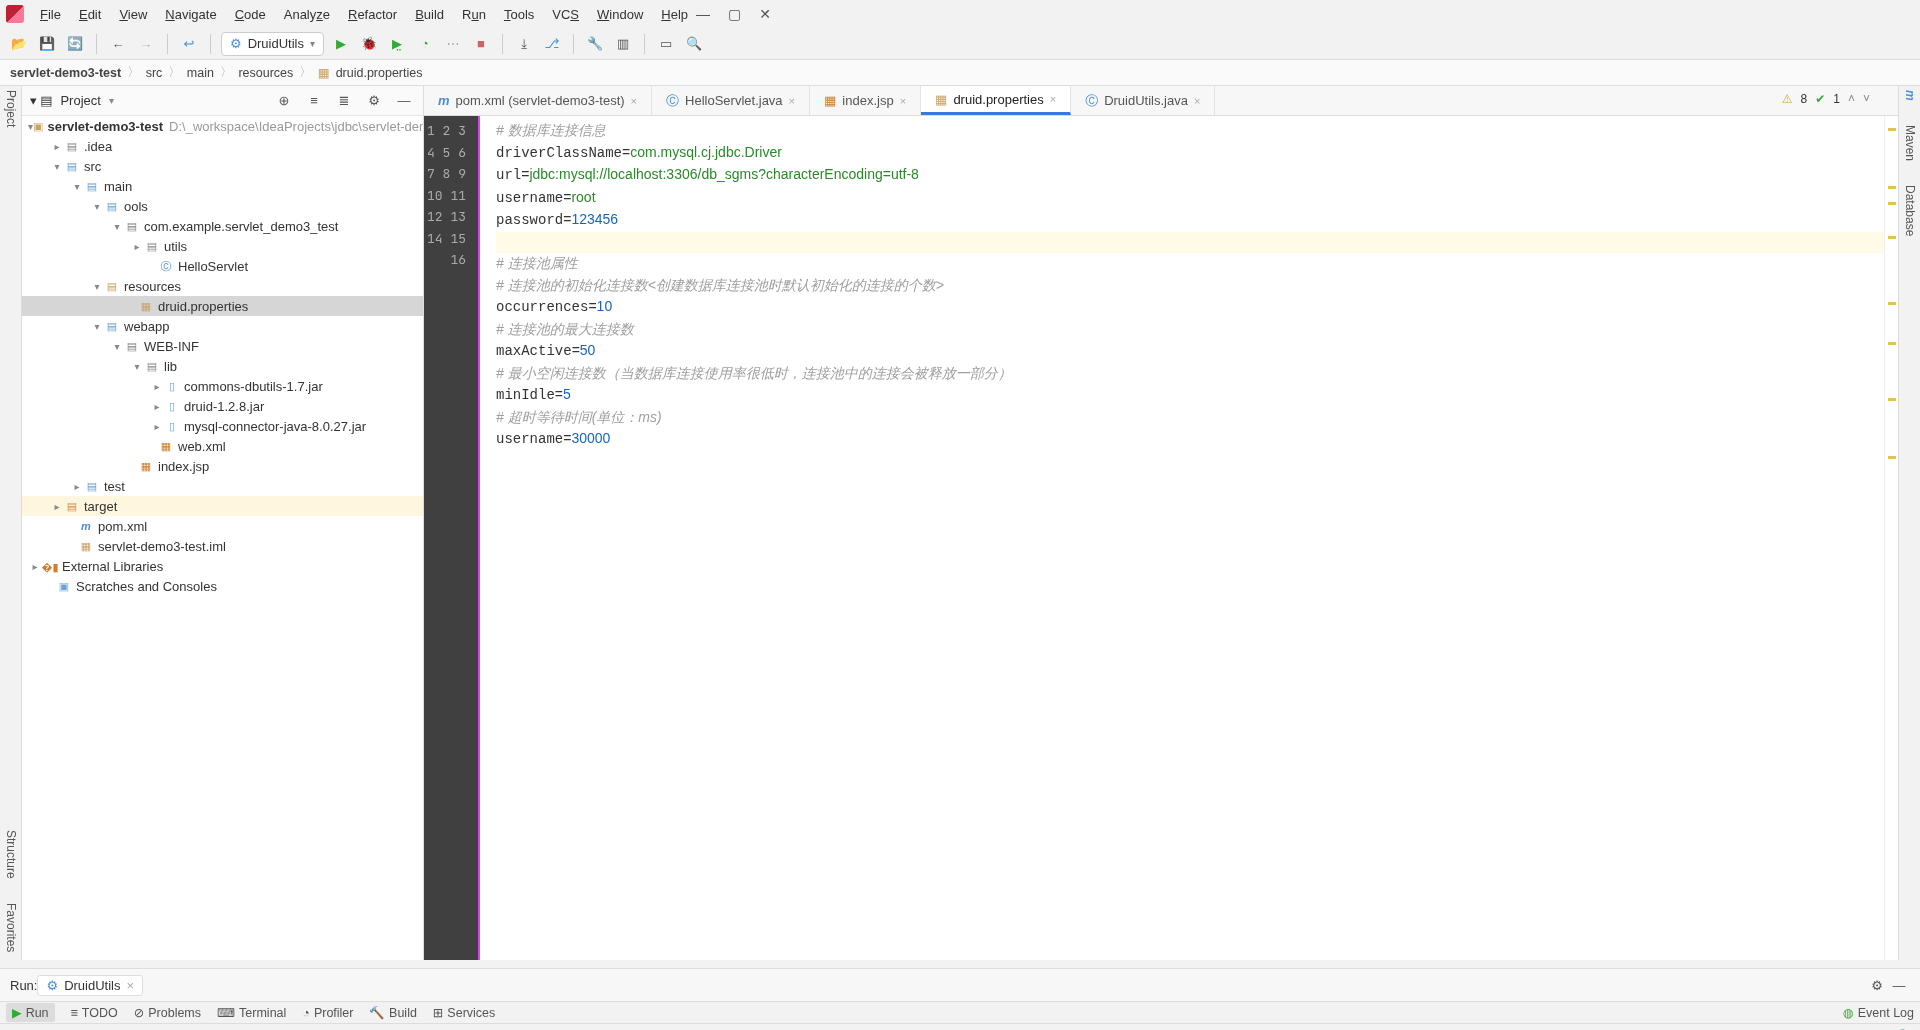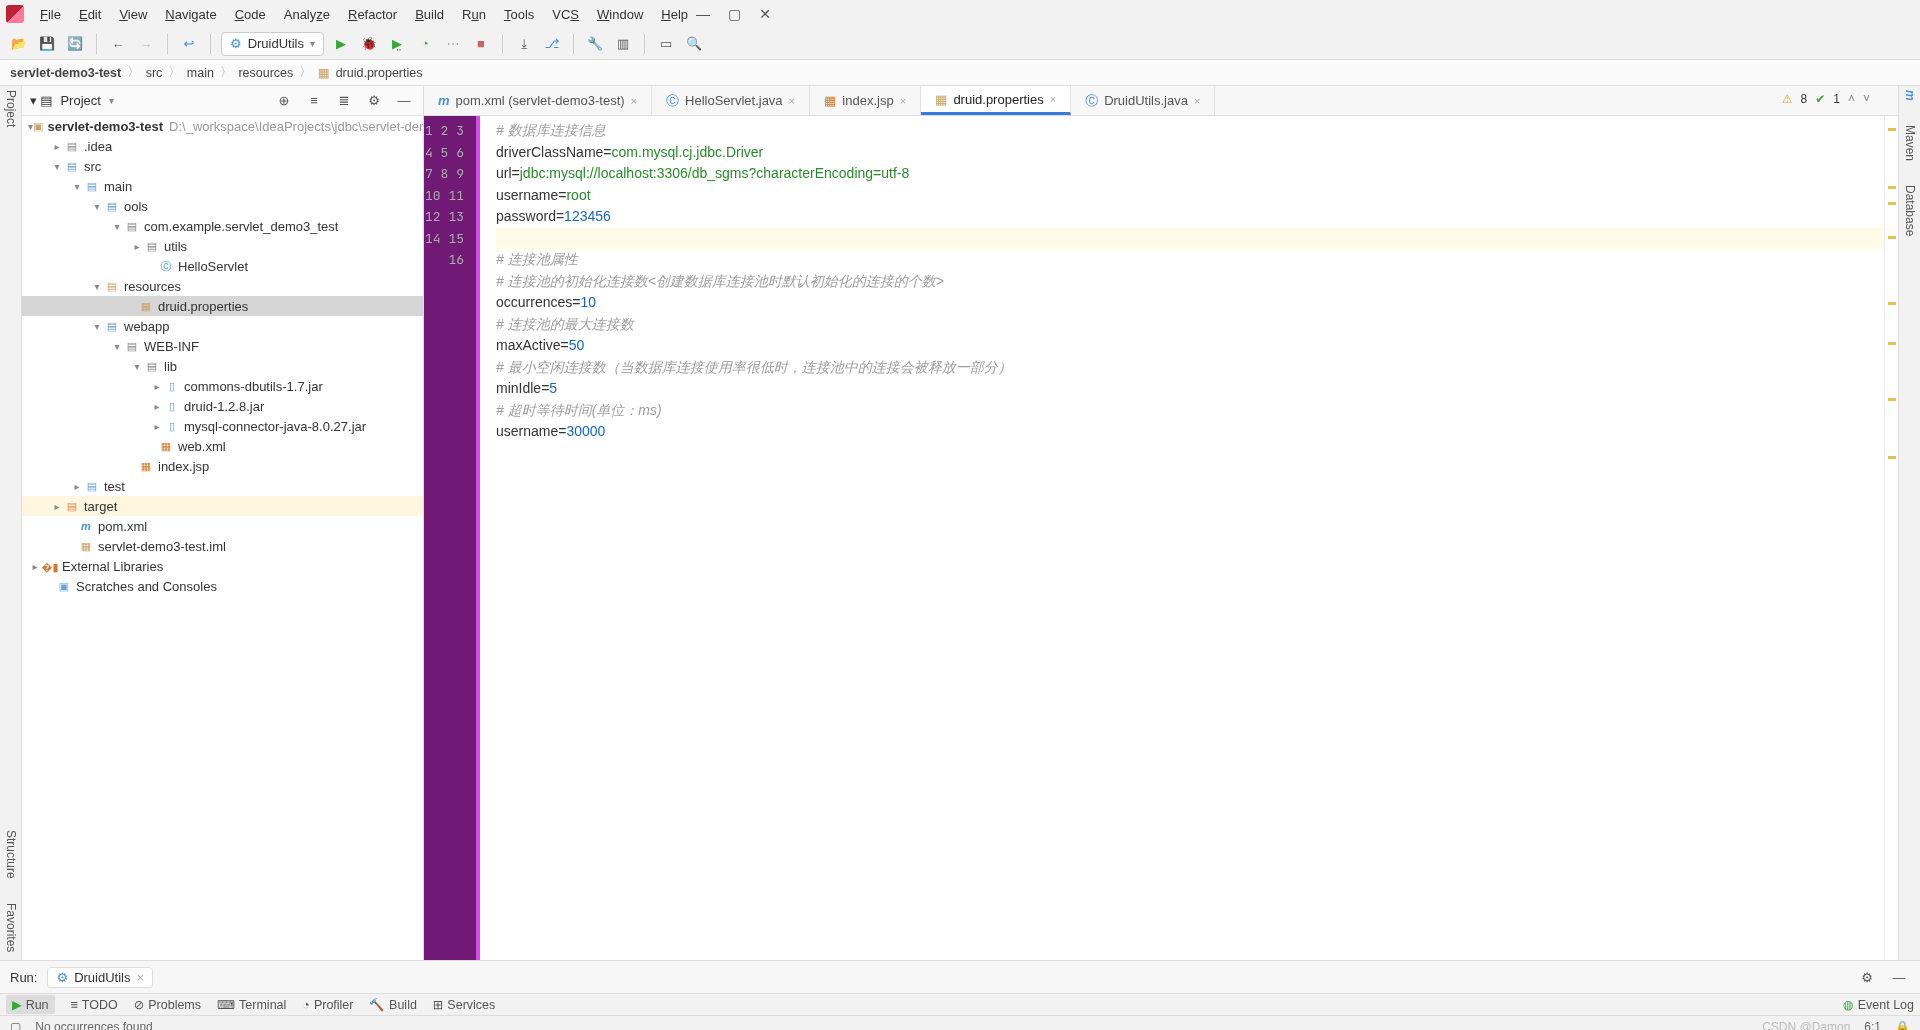--- a/index.html
+++ b/index.html
@@ -47,32 +47,32 @@
   .path-muted { color:#999; margin-left:6px; }
   
   .editor-area { flex:1; display:flex; flex-direction:column; background:#fff; position: relative; }
   .tabs { height:30px; display:flex; align-items:stretch; border-bottom:1px solid #ddd; background:#f7f7f7; }
   .tab { display:flex; align-items:center; gap:6px; padding:0 14px; border-right:1px solid #e3e3e3; color:#555; white-space: nowrap;}
   .tab.active { background:#fff; border-bottom:3px solid #3879d9; color:#222; }
   .tab .x { color:#aaa; font-size:11px; }
   .inspections { position:absolute; top:6px; right:28px; display:flex; gap:8px; align-items:center; font-size:12px; z-index:2;}
   .warn-ico { color:#d9a11b; } .ok-ico { color:#3a3; }
   .editor-body { flex:1; display:flex; position:relative; }
-  .gutter { width:56px; text-align:right; padding:4px 12px 0 0; color:#aaa; font-family:"JetBrains Mono","Consolas",monospace; font-size:13px; line-height:21.5px; background:#701a75; border-right:4px solid #d946ef; }
+  .gutter { width:56px; text-align:right; padding:4px 12px 0 0; color:#aaa; font-family:"JetBrains Mono","Consolas",monospace; font-size:13px; line-height:21.5px; background:#404040; border-right:2px solid #d946ef; }
   .code { flex:1; padding:4px 0 0 16px; font-family:"JetBrains Mono","Consolas",monospace; font-size:14px; line-height:21.5px; white-space:pre; }
   .cm { color:#9e9e9e; font-style:italic; }
-  .key { color:#333; }
+  .key { color:#333;font-family:Liberation Mono, monospace; }
   .eq  { color:#333; }
   .val { color:#2a8a2a; font-weight:500; }
   .num { color:#1565c0; }
   .caret-line { background: #fffbe6; display:block; min-height:21.5px; }
   .editor-markers { width:14px; border-left:1px solid #eee; background:#fff; position:relative; }
   .mark-y { position:absolute; right:2px; width:8px; height:3px; background:#e6c24d; }
   
-  .run-bar { height:26px; display:flex; align-items:center; padding:16px 10px; gap:10px; border-top:1px solid #ddd; background:#f7f7f7; }
+  .run-bar { height:26px; display:flex; align-items:center; padding:16px 10px; border-top:1px solid #ddd; background:#f7f7f7;margin-top:8px; }
   .run-bar .tab-like { display:flex; align-items:center; gap:6px; padding:2px 8px; border:1px solid #ddd; border-radius:3px; background:#fff; }
   .run-bar .grow { flex:1; }
   
   .bottom-tools { height:22px; display:flex; align-items:center; padding:0 6px; gap:16px; background:#f2f2f2; border-top:1px solid #ddd; font-size:12.5px; }
   .bottom-tools .item { display:flex; align-items:center; gap:4px; color:#555; }
   .bottom-tools .grow { flex:1; }
   .bottom-tools .active { background:#dcdcdc; padding:2px 6px; border-radius:2px; }
   
   .statusbar { height:22px; display:flex; align-items:center; padding:0 10px; gap:14px; background:#f2f2f2; font-size:12px; color:#666; border-top:1px solid #ddd;}
   .statusbar .grow { flex:1; }

